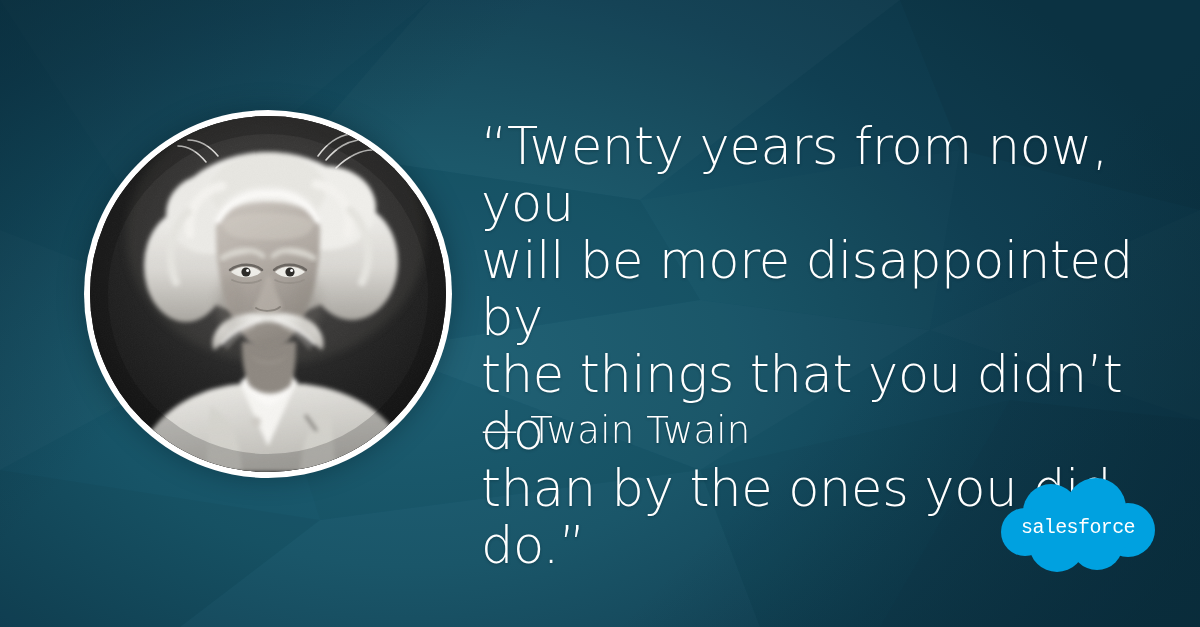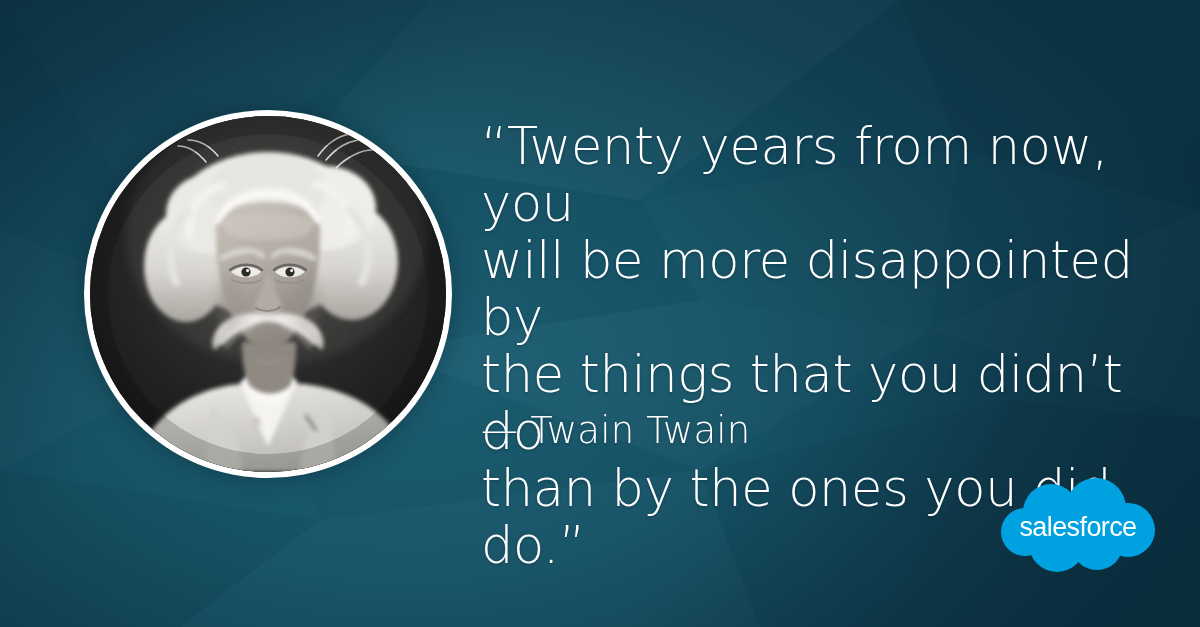--- a/index.html
+++ b/index.html
@@ -92,24 +92,24 @@
     width: 162px; height: 96px;
     display: flex;
     align-items: center;
     justify-content: center;
     padding-top: 2px;
     box-sizing: border-box;
     pointer-events: none;
   }
   #logo-word span {
     color: #ffffff;
-    font-size: 27px;
+    font-size: 20px;
     font-weight: 400;
     letter-spacing: -0.6px;
-    font-family: Liberation Sans, sans-serif;
+    font-family: Liberation Mono, monospace;
   }
 </style>
 </head>
 <body>
 
 <div id="card">
 
   <div class="bg-base"></div>
   <div class="bg-poly">
     <svg viewBox="0 0 1200 627" preserveAspectRatio="none" xmlns="http://www.w3.org/2000/svg">

